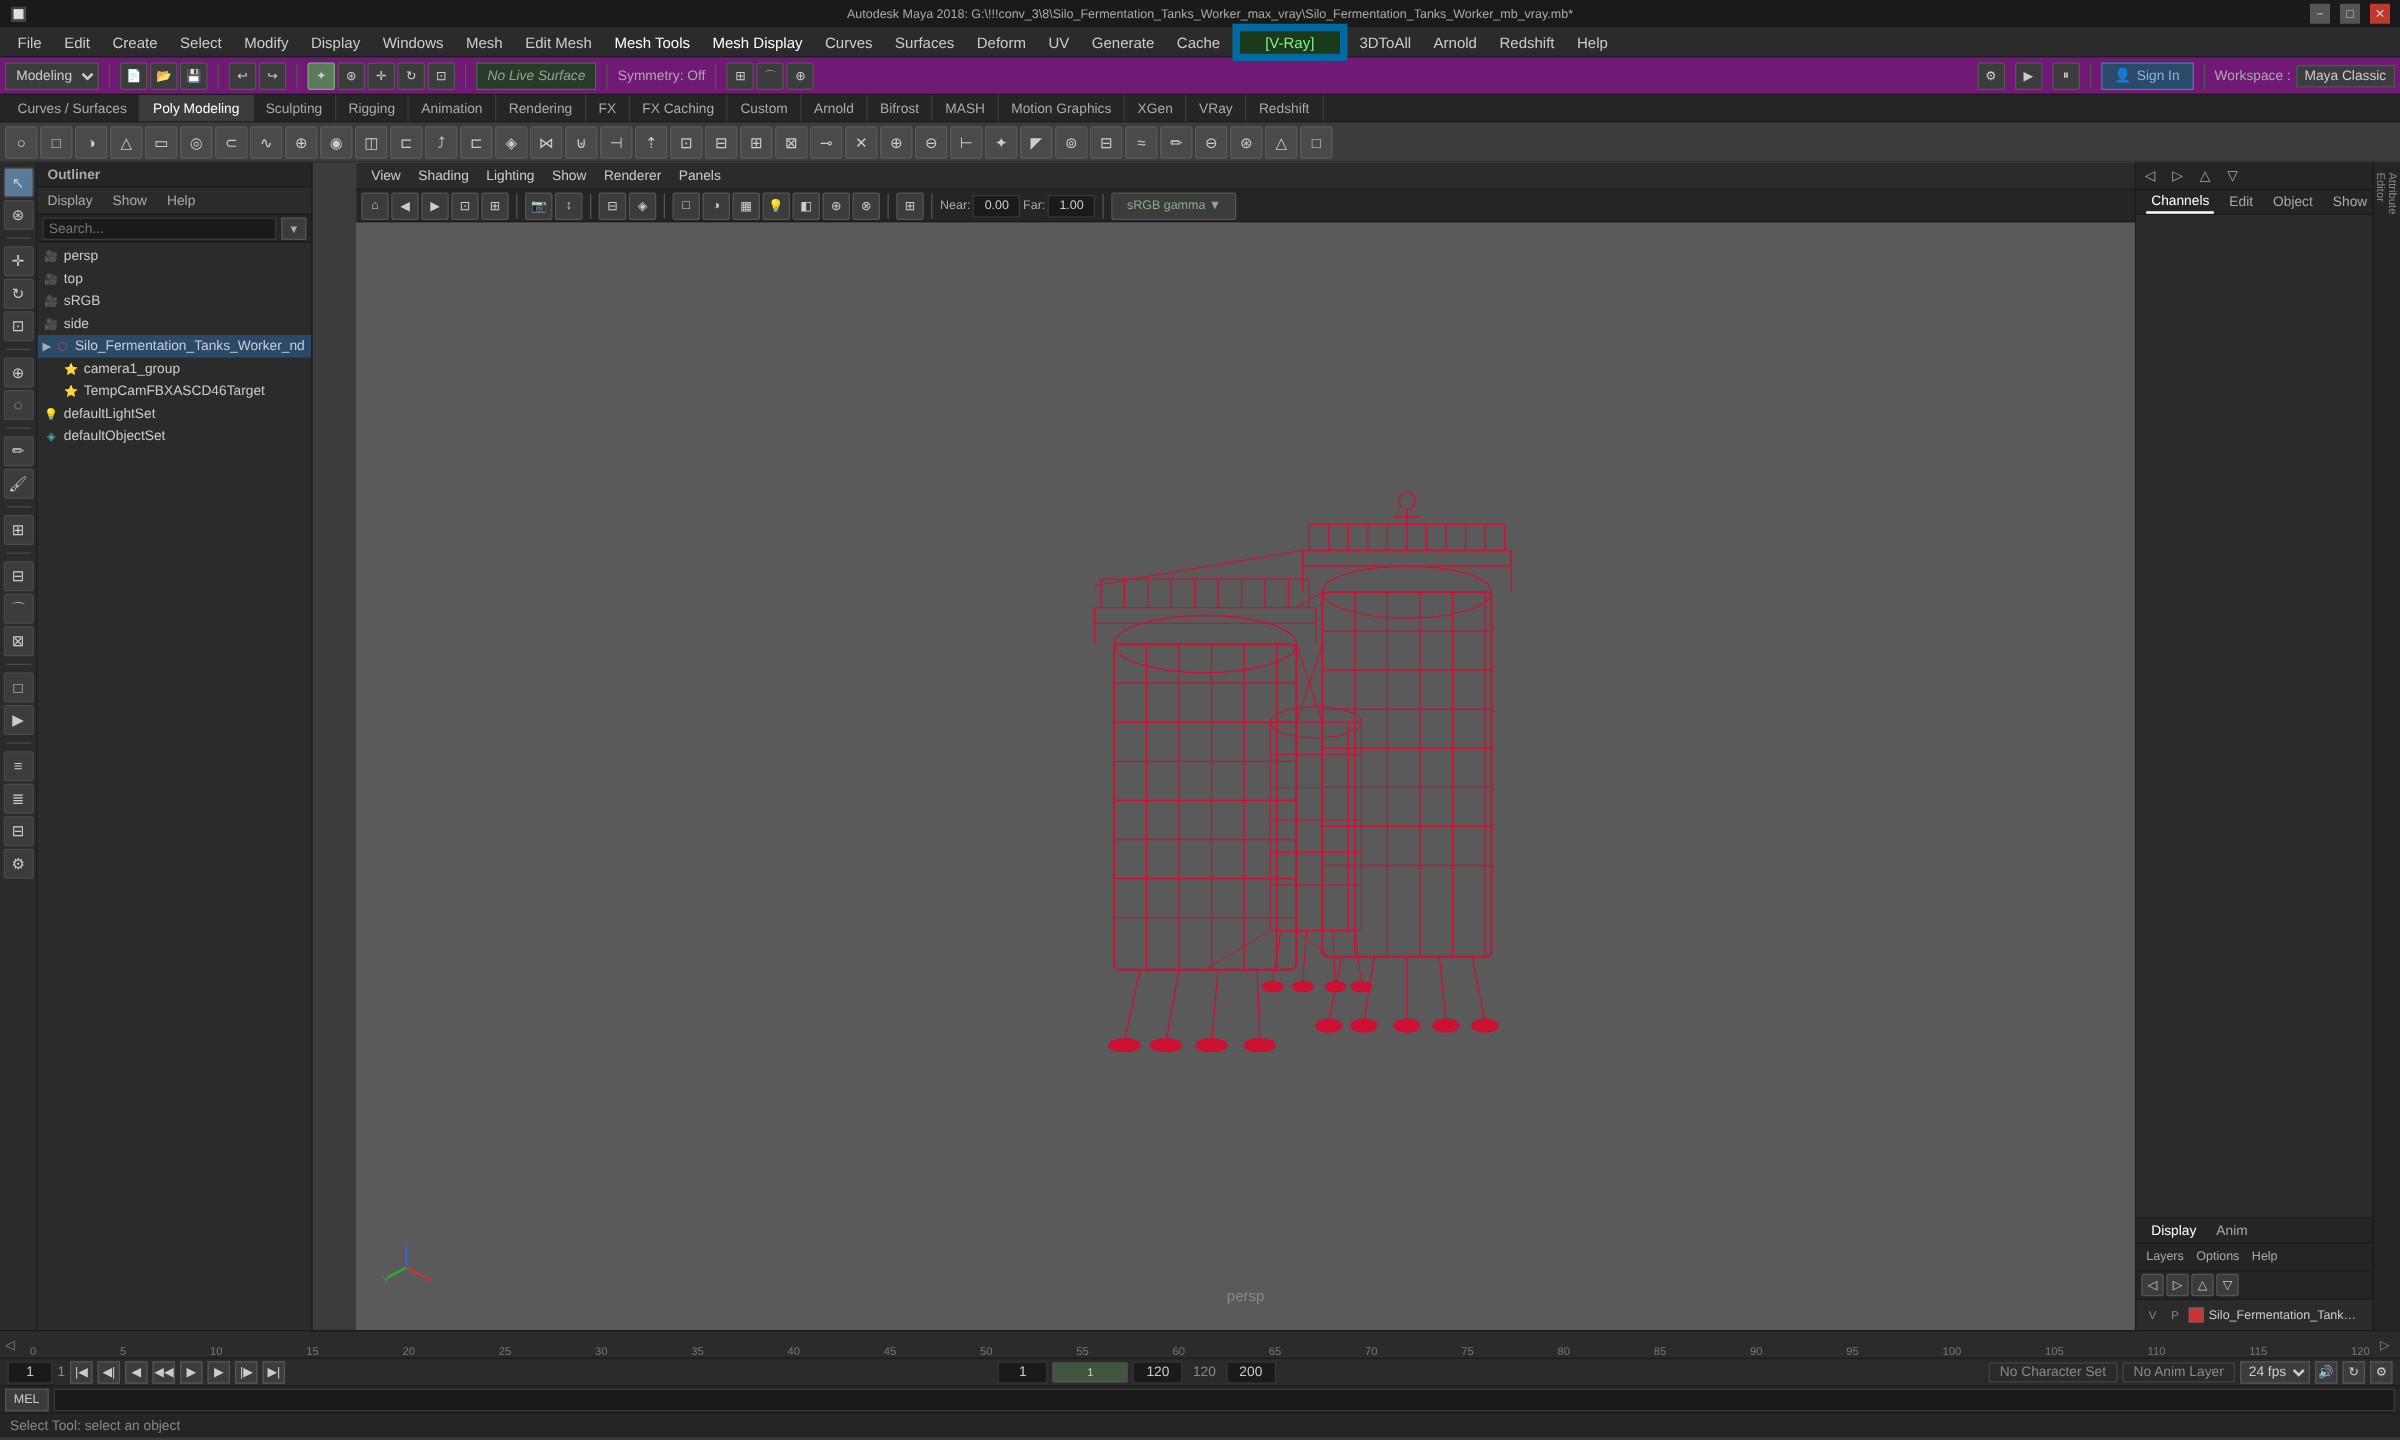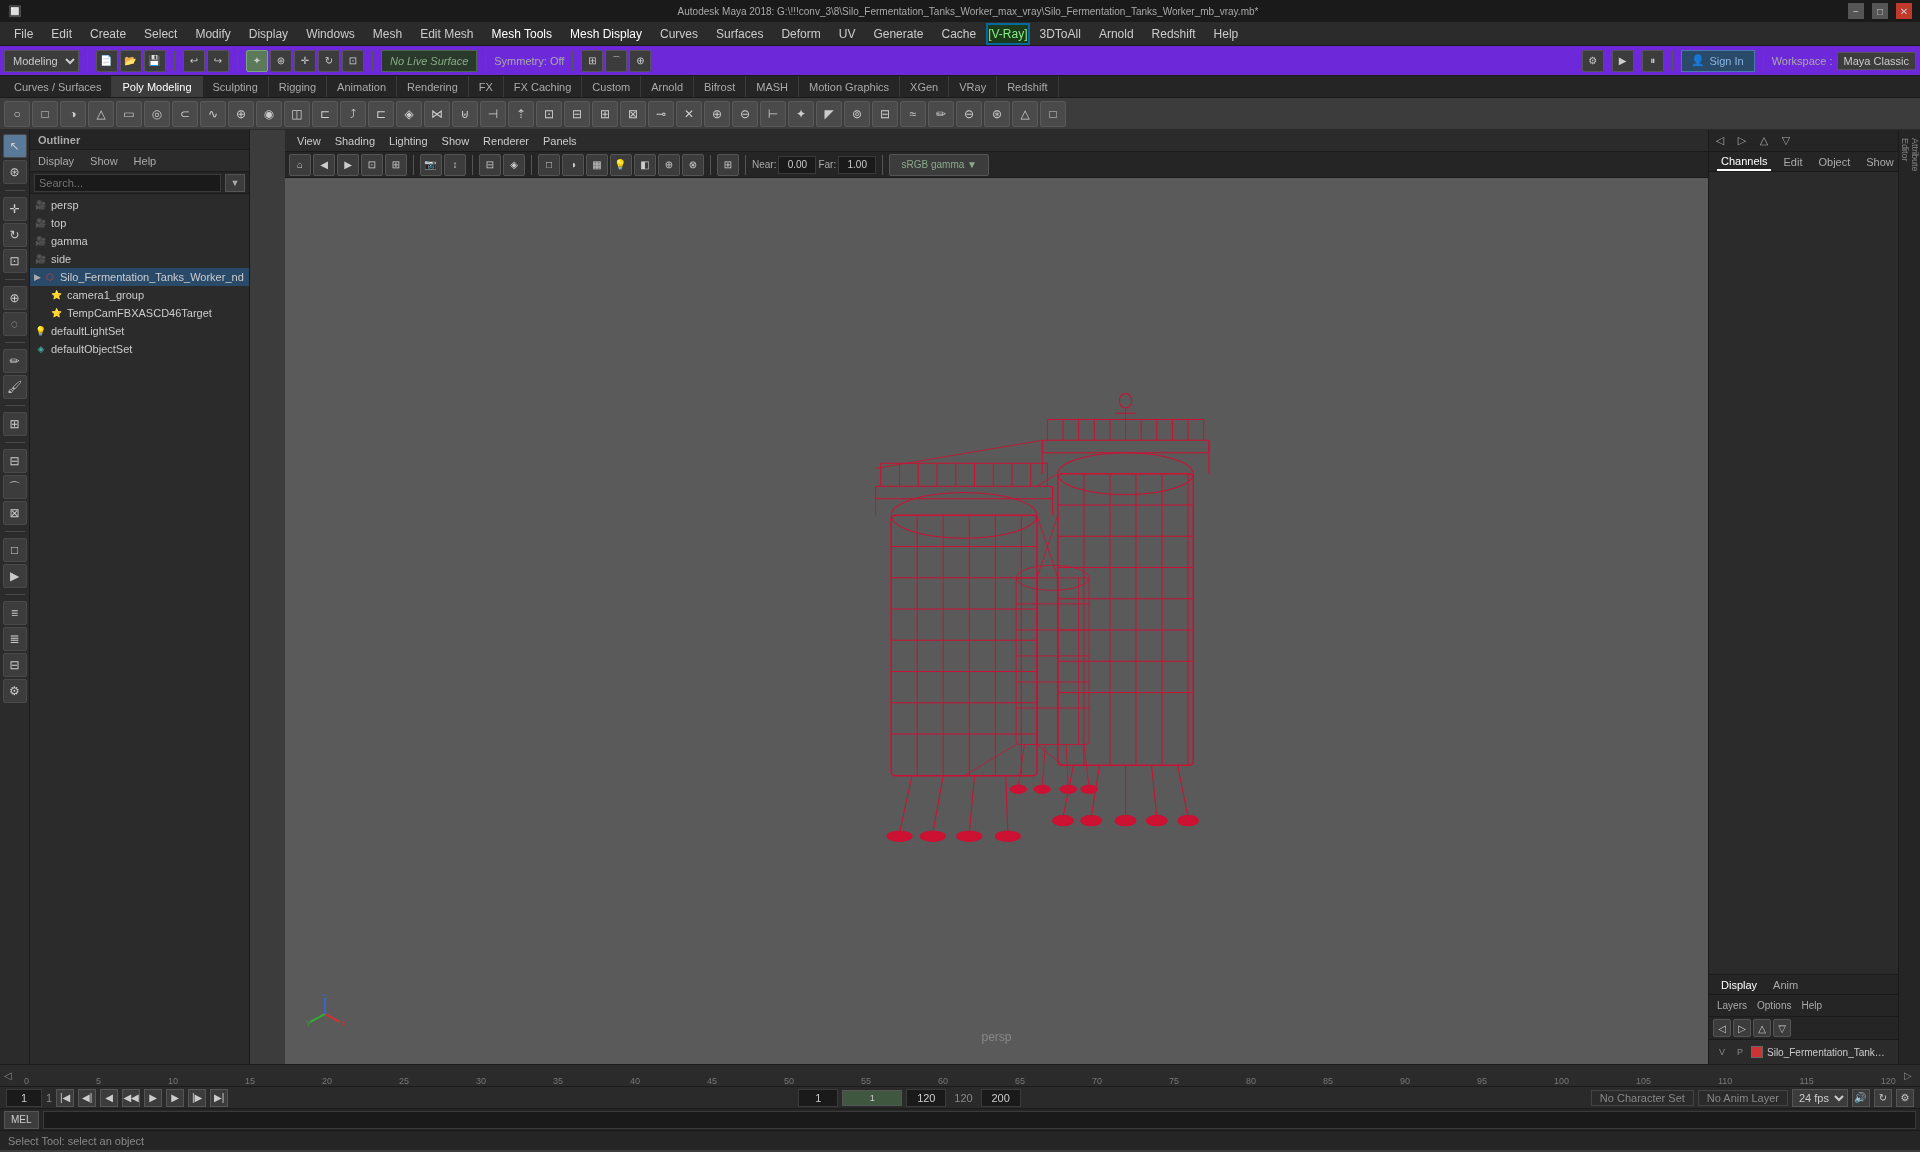--- a/index.html
+++ b/index.html
@@ -52,21 +52,21 @@
       padding: 2px 8px;
       cursor: pointer;
       color: #cccccc;
       font-size: 12px;
       white-space: nowrap;
     }
 
     
     #main-toolbar {
       height: 30px;
-      background: #6d28d9;
+      background: #701a75;
       display: flex;
       align-items: center;
       padding: 0 4px;
       gap: 4px;
       border-bottom: 1px solid #1a1a1a;
     }
     .toolbar-group {
       display: flex;
       align-items: center;
       gap: 2px;
@@ -570,21 +570,21 @@
   <div class="menu-item">Mesh</div>
   <div class="menu-item">Edit Mesh</div>
   <div class="menu-item" style="color:#fff;">Mesh Tools</div>
   <div class="menu-item" style="color:#fff;">Mesh Display</div>
   <div class="menu-item">Curves</div>
   <div class="menu-item">Surfaces</div>
   <div class="menu-item">Deform</div>
   <div class="menu-item">UV</div>
   <div class="menu-item">Generate</div>
   <div class="menu-item">Cache</div>
-  <div class="menu-item" style="color:#88ee88; background:#1a3a1a; padding:2px 0; border:2px solid #0369a1;">[V-Ray]</div>
+  <div class="menu-item" style="color:#88ee88; background:#1a3a1a; padding:2px 20px; border:6px solid #0369a1;">[V-Ray]</div>
   <div class="menu-item">3DToAll</div>
   <div class="menu-item">Arnold</div>
   <div class="menu-item">Redshift</div>
   <div class="menu-item">Help</div>
 </div>
 
 <div id="main-toolbar">
   <select class="dropdown-select">
     <option>Modeling</option>
   </select>
@@ -742,21 +742,21 @@
       <div class="outliner-item">
         <span class="outliner-icon cam-icon">🎥</span>
         <span>persp</span>
       </div>
       <div class="outliner-item">
         <span class="outliner-icon cam-icon">🎥</span>
         <span>top</span>
       </div>
       <div class="outliner-item">
         <span class="outliner-icon cam-icon">🎥</span>
-        <span>gamma</span>
+        <span>sRGB</span>
       </div>
       <div class="outliner-item">
         <span class="outliner-icon cam-icon">🎥</span>
         <span>side</span>
       </div>
       <div class="outliner-item selected">
         <span style="font-size:9px; color:#aaa; margin-right:2px;">▶</span>
         <span class="outliner-icon mesh-icon">⬡</span>
         <span>Silo_Fermentation_Tanks_Worker_nd</span>
       </div>

